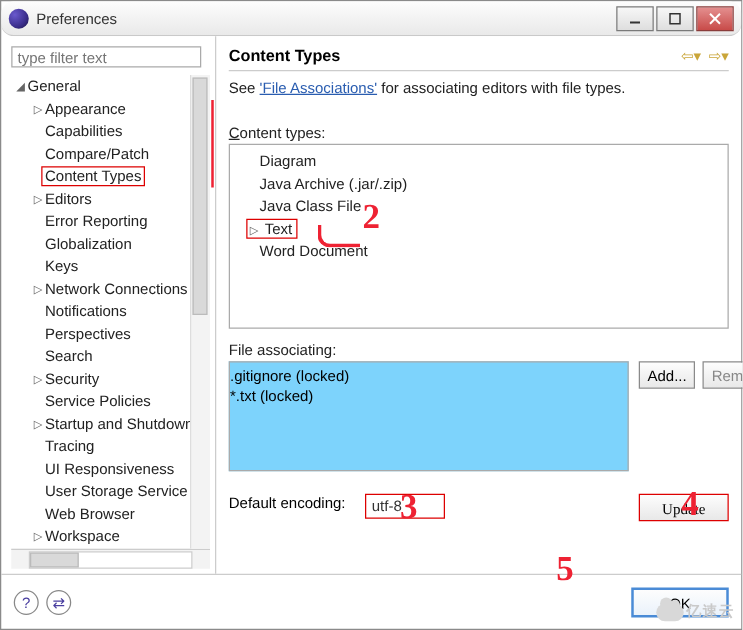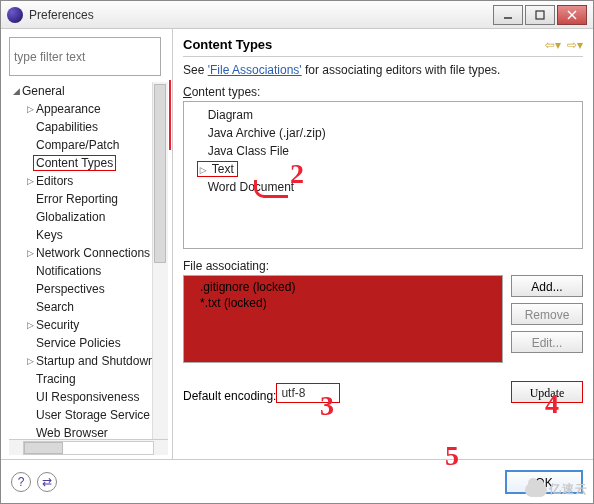--- a/index.html
+++ b/index.html
@@ -1,59 +1,59 @@
 <!DOCTYPE html>
 <html><head>
 <meta charset="utf-8">
 <style>
   * { box-sizing: border-box; font-family: "Segoe UI", Tahoma, sans-serif; font-size: 12px; }
   body { margin: 0; background: #f0f0f0; width: 594px; height: 504px; overflow: hidden; position: relative; }
   .window { width: 594px; height: 504px; background: #fff; border: 1px solid #8a8a8a; display: flex; flex-direction: column; }
-  .titlebar { height: 28px; background: linear-gradient(#fdfdfd,#e9e9e9); display: flex; align-items: center; padding: 12px 6px; border-bottom: 1px solid #c9c9c9; }
+  .titlebar { height: 28px; background: linear-gradient(#fdfdfd,#e9e9e9); display: flex; align-items: center; padding: 12px 6px; border-bottom: 1px solid #c9c9c9; border-radius: 10px; }
   .title-icon { width: 16px; height: 16px; background: radial-gradient(circle at 30% 30%, #6a5acd 0%, #3b2e8c 60%, #1a1440 100%); border-radius: 50%; margin-right: 6px; }
   .title-text { flex: 1; color: #333; }
   .win-btns { display: flex; gap: 2px; }
   .win-btn { width: 30px; height: 20px; border: 1px solid #7a7a7a; background: linear-gradient(#f7f7f7,#dedede); display: flex; align-items: center; justify-content: center; font-size: 10px; color: #333; }
   .win-btn.close { background: linear-gradient(#e48f8f,#c84b49); color: #fff; border-color: #8a3d3b; }
   .win-btn svg { width: 10px; height: 10px; }
   .body { flex: 1; display: flex; min-height: 0; }
   .left { width: 172px; border-right: 1px solid #ccc; display: flex; flex-direction: column; padding: 8px 4px 4px 8px; }
-  .filter { width: 152px; height: 39px; border: 1px solid #aaa; padding: 2px 4px; color: #888; background: #fff; }
+  .filter { width: 152px; height: 17px; border: 1px solid #aaa; padding: 2px 4px; color: #888; background: #fff; }
   .tree-wrap { flex: 1; overflow: hidden; position: relative; margin-top: 6px; }
   .tree { overflow: hidden; height: 100%; padding-left: 2px; }
   .tree-row { display: flex; align-items: center; height: 18px; white-space: nowrap; color: #222; }
   .tw { display: inline-block; width: 11px; text-align: center; color: #666; font-size: 9px; }
   .indent0 { padding-left: 0; }
   .indent1 { padding-left: 14px; }
   .selected-box { border: 1px solid #d00; padding: 0 2px; margin-left: -3px; }
   .scroll-x { height: 16px; border-top: 1px solid #ccc; background: #f3f3f3; display: flex; align-items: center; }
   .scroll-x .track { flex: 1; height: 14px; margin: 0 14px; background: #fff; border: 1px solid #ccc; position: relative; }
   .scroll-x .thumb { position: absolute; left: 0; top: 0; height: 100%; width: 30%; background: #d9d9d9; border: 1px solid #bbb; }
   .scroll-y { position: absolute; right: 0; top: 0; bottom: 0; width: 16px; background: #f3f3f3; border-left: 1px solid #ddd; }
   .scroll-y .thumb { position: absolute; left: 1px; top: 2px; width: 12px; height: 50%; background: #d9d9d9; border: 1px solid #bbb; }
   .right { flex: 1; display: flex; flex-direction: column; padding: 8px 10px 0 10px; min-width: 0; }
   .hdr-row { display: flex; align-items: center; border-bottom: 1px solid #ccc; padding-bottom: 4px; margin-bottom: 6px; }
   .hdr-title { font-weight: bold; font-size: 13px; flex: 1; }
   .nav-arrows { display: flex; gap: 6px; color: #caa63a; font-size: 12px; }
-  .intro { color: #222; margin-bottom: 8px; }
+  .intro { color: #222; margin-bottom: 22px; }
   .intro a { color: #2a5db0; text-decoration: underline; }
   .lbl { color: #222; margin-bottom: 2px; text-decoration: underline; text-decoration-color: transparent; }
   .lbl .u { text-decoration: underline; }
   .ct-list { border: 1px solid #aaa; background: #fff; height: 148px; padding: 4px 6px; overflow: hidden; }
   .ct-row { height: 18px; display: flex; align-items: center; color: #222; }
   .ct-row .tw { color: #666; }
   .ct-text-sel { border: 1px solid #d00; padding: 0 3px 0 0; }
   .fa-section { margin-top: 10px; }
   .fa-row { display: flex; gap: 8px; }
-  .fa-list { flex: 1; border: 1px solid #aaa; background: #b91c1c; height: 88px; padding: 4px 16px; }
+  .fa-list { flex: 1; border: 1px solid #aaa; background: #7dd3fc; height: 88px; padding: 4px 0; }
   .fa-list div { height: 16px; }
-  .btn-col { width: 72px; display: flex; flex-direction: column; gap: 6px; }
+  .btn-col { width: 72px; display: flex; flex-direction: row; gap: 6px; }
   .btn { height: 22px; border: 1px solid #8a8a8a; background: linear-gradient(#fdfdfd,#e8e8e8); text-align: center; line-height: 20px; }
   .btn[disabled] { color: #888; }
-  .enc-row { display: flex; align-items: flex-end; gap: 0; margin-top: 18px; }
+  .enc-row { display: flex; align-items: flex-start; gap: 16px; margin-top: 18px; }
   .enc-input { width: 64px; height: 20px; border: 1px solid #d00; padding: 3px 4px; color: #333; background: #fff; }
   .update-btn { width: 72px; margin-left: auto; border: 1px solid #d00; font-family: Liberation Serif, serif; }
   .footer { height: 44px; border-top: 1px solid #ccc; display: flex; align-items: center; padding: 0 10px; gap: 6px; }
   .round-icon { width: 20px; height: 20px; border: 1px solid #888; border-radius: 50%; display: flex; align-items: center; justify-content: center; color: #4a3fa0; background: #fff; }
   .footer-spacer { flex: 1; }
   .ok-btn { width: 78px; height: 24px; border: 2px solid #4a8bd6; background: linear-gradient(#fdfdfd,#eaf2fb); text-align: center; line-height: 20px; }
   .ann { position: absolute; color: #e23; font-family: "Comic Sans MS", cursive; font-size: 28px; font-weight: bold; pointer-events: none; }
   .red-stroke { position: absolute; border: 2px solid #e23; pointer-events: none; }
   .watermark { position: absolute; right: 6px; bottom: 6px; color: #c9c9c9; font-size: 16px; font-weight: bold; letter-spacing: 1px; pointer-events: none; display: flex; align-items: center; gap: 2px; margin-top: 32px; }
   .watermark .cloud { width: 22px; height: 14px; background: #d8d8d8; border-radius: 8px; position: relative; }

